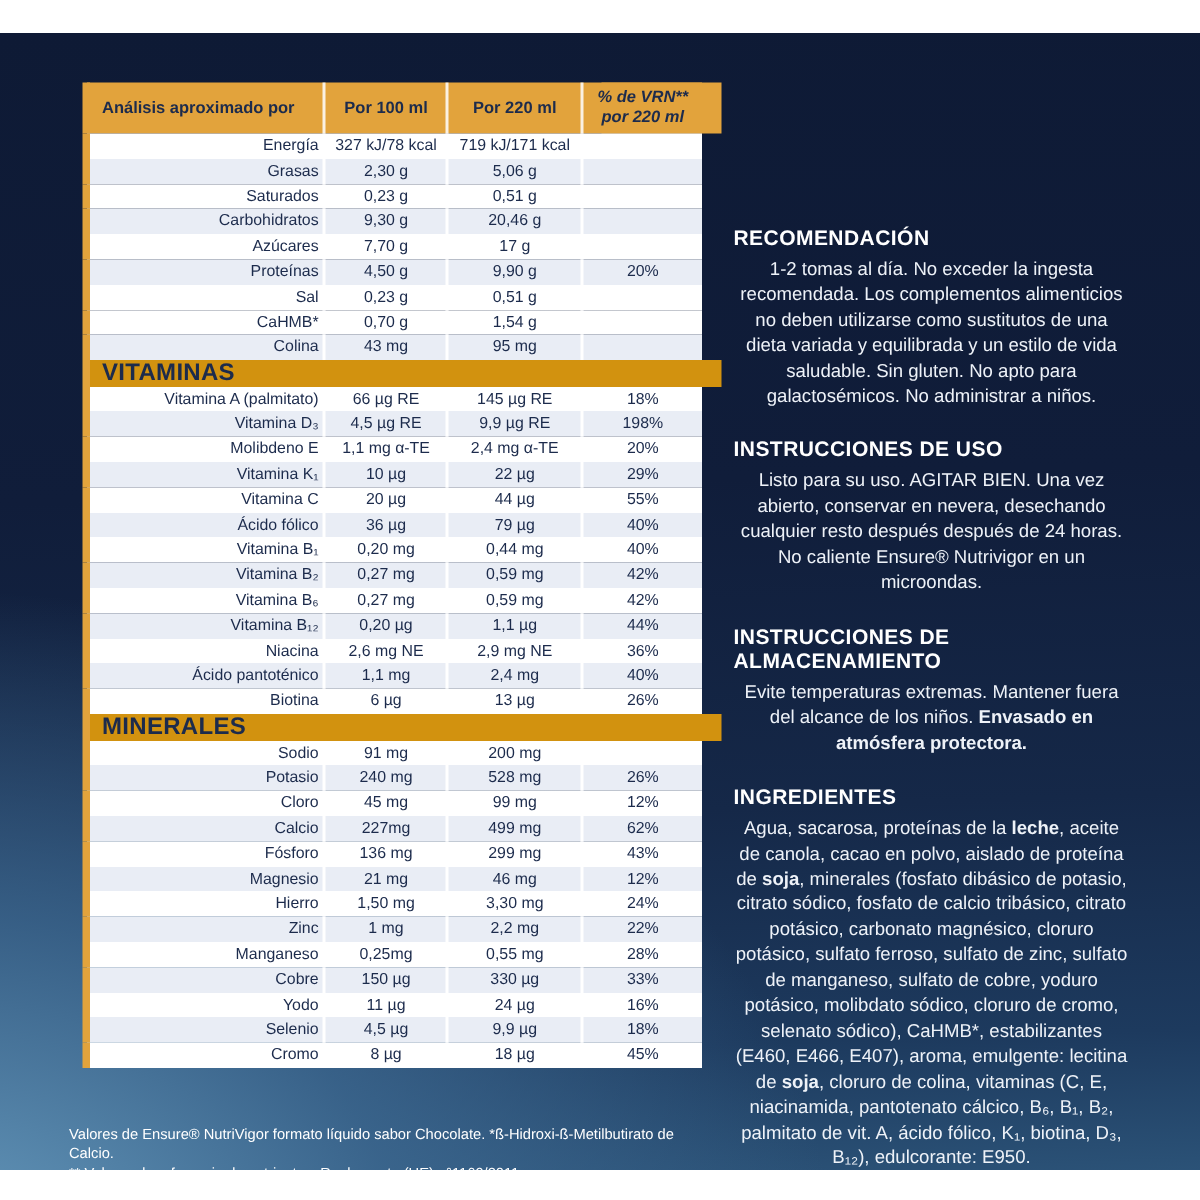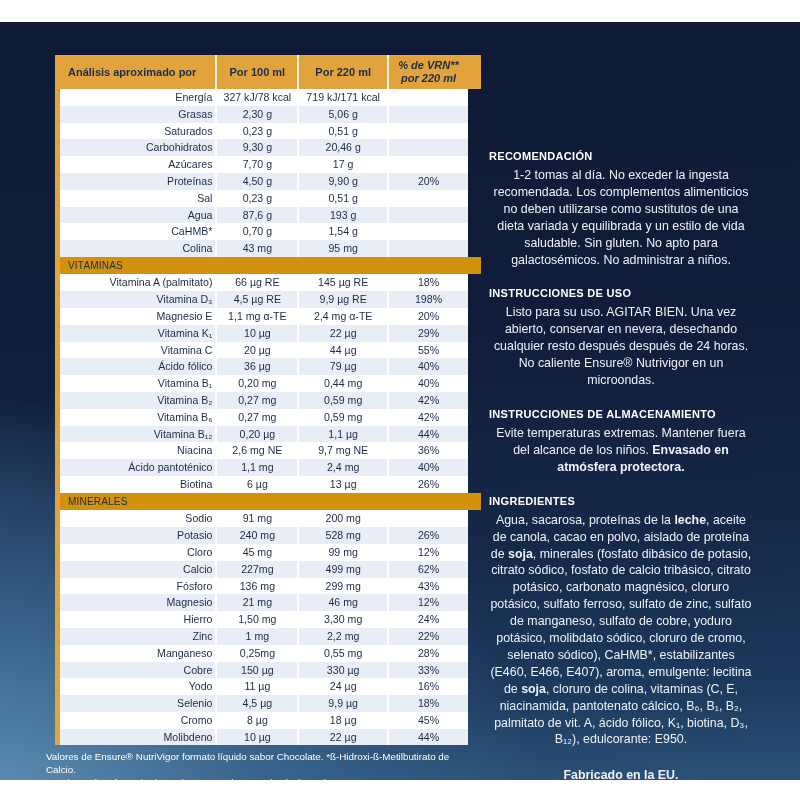--- a/index.html
+++ b/index.html
@@ -19,31 +19,31 @@
     border-left:2px solid rgba(255,255,255,0.85); }
   .nutri th:first-child { text-align:left; padding-left:8px; border-left:none; }
   .nutri th:last-child { box-shadow:13px 0 0 #e2a33c;font-style:italic; }
   .nutri td { color:#1c2b4c; font-size:10.6px; line-height:16.8px; height:16.8px;
     padding:0 3px; text-align:center; white-space:nowrap; }
   .nutri td.lbl { text-align:right; padding-left:8px; }
   .nutri td.lbl.indent { padding-left:18px; }
   .nutri tr.plain td { background:#ffffff; }
   .nutri tr.alt td { background:#e9edf5; }
   .nutri td + td { border-left:2px solid #ffffff; }
-  .nutri td.section-cell { background:#d2920f; color:#1c2b4c; font-weight:400;
-    font-size:10px; text-align:left; padding-left:8px; line-height:17.5px; height:17.5px;
+  .nutri td.section-cell { background:#d2920f; color:#1c2b4c; font-weight:700;
+    font-size:16px; text-align:left; padding-left:8px; line-height:17.5px; height:17.5px;
     letter-spacing:0.2px; box-shadow:13px 0 0 #d2920f; border-left:none; }
 
   .footnote { position:absolute; left:46px; top:750px; width:432px; color:#ffffff;
     font-size:9.8px; line-height:13px; font-weight:500; }
 
   
   .info { position:absolute; left:489px; top:150px; width:264px; color:#eef2f8; }
   .info-section { margin-bottom:19px; }
-  .info h3 { color:#ffffff; font-size:11px; font-weight:700; letter-spacing:0.3px;
+  .info h3 { color:#ffffff; font-size:14px; font-weight:700; letter-spacing:0.3px;
     margin-bottom:5px; }
   .info p, .info .line { font-size:12.4px; line-height:16.9px; font-weight:400;text-align:center; }
   .b { font-weight:700; }
 </style>
 </head>
 <body>
 
 <div class="panel"></div>
 
 <div class="table-wrap">
@@ -98,26 +98,20 @@
           <td>4,50 g</td>
           <td>9,90 g</td>
           <td>20%</td>
         </tr>
         <tr class="plain">
           <td class="lbl">Sal</td>
           <td>0,23 g</td>
           <td>0,51 g</td>
           <td></td>
         </tr>
-        <tr class="alt">
-          <td class="lbl">Agua</td>
-          <td>87,6 g</td>
-          <td>193 g</td>
-          <td></td>
-        </tr>
         <tr class="plain">
           <td class="lbl">CaHMB*</td>
           <td>0,70 g</td>
           <td>1,54 g</td>
           <td></td>
         </tr>
         <tr class="alt">
           <td class="lbl">Colina</td>
           <td>43 mg</td>
           <td>95 mg</td>
@@ -132,21 +126,21 @@
           <td>145 µg RE</td>
           <td>18%</td>
         </tr>
         <tr class="alt">
           <td class="lbl">Vitamina D₃</td>
           <td>4,5 µg RE</td>
           <td>9,9 µg RE</td>
           <td>198%</td>
         </tr>
         <tr class="plain">
-          <td class="lbl">Magnesio E</td>
+          <td class="lbl">Molibdeno E</td>
           <td>1,1 mg α-TE</td>
           <td>2,4 mg α-TE</td>
           <td>20%</td>
         </tr>
         <tr class="alt">
           <td class="lbl">Vitamina K₁</td>
           <td>10 µg</td>
           <td>22 µg</td>
           <td>29%</td>
         </tr>
@@ -182,21 +176,21 @@
         </tr>
         <tr class="alt">
           <td class="lbl">Vitamina B₁₂</td>
           <td>0,20 µg</td>
           <td>1,1 µg</td>
           <td>44%</td>
         </tr>
         <tr class="plain">
           <td class="lbl">Niacina</td>
           <td>2,6 mg NE</td>
-          <td>9,7 mg NE</td>
+          <td>2,9 mg NE</td>
           <td>36%</td>
         </tr>
         <tr class="alt">
           <td class="lbl">Ácido pantoténico</td>
           <td>1,1 mg</td>
           <td>2,4 mg</td>
           <td>40%</td>
         </tr>
         <tr class="plain">
           <td class="lbl">Biotina</td>
@@ -278,26 +272,20 @@
           <td>4,5 µg</td>
           <td>9,9 µg</td>
           <td>18%</td>
         </tr>
         <tr class="plain">
           <td class="lbl">Cromo</td>
           <td>8 µg</td>
           <td>18 µg</td>
           <td>45%</td>
         </tr>
-        <tr class="alt">
-          <td class="lbl">Molibdeno</td>
-          <td>10 µg</td>
-          <td>22 µg</td>
-          <td>44%</td>
-        </tr>
       </tbody>
   </table>
 </div>
 
 <div class="footnote">
   <div>Valores de Ensure® NutriVigor formato líquido sabor Chocolate. *ß-Hidroxi-ß-Metilbutirato de Calcio.</div>
   <div>** Valores de referencia de nutrientes: Reglamento (UE) n°1169/2011.</div>
 </div>
 
 <div class="info">

